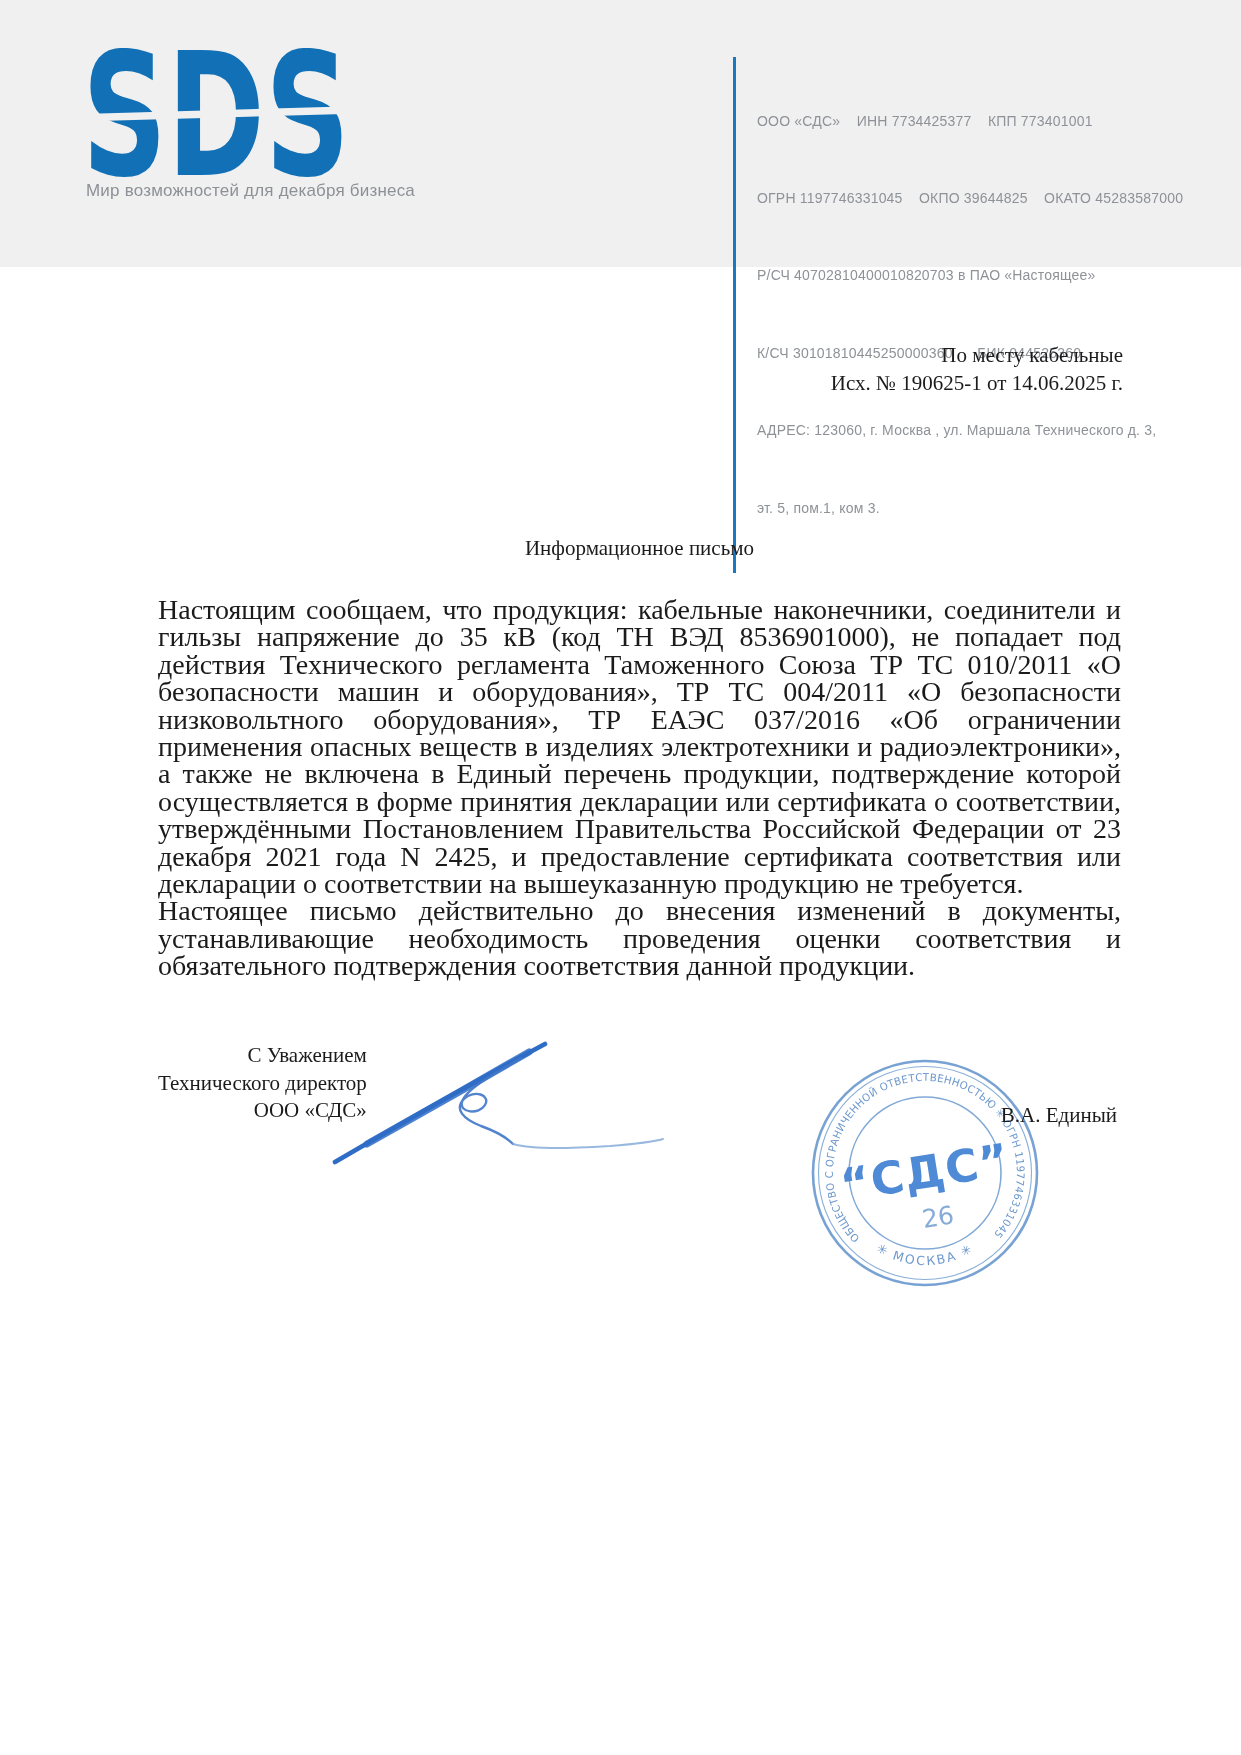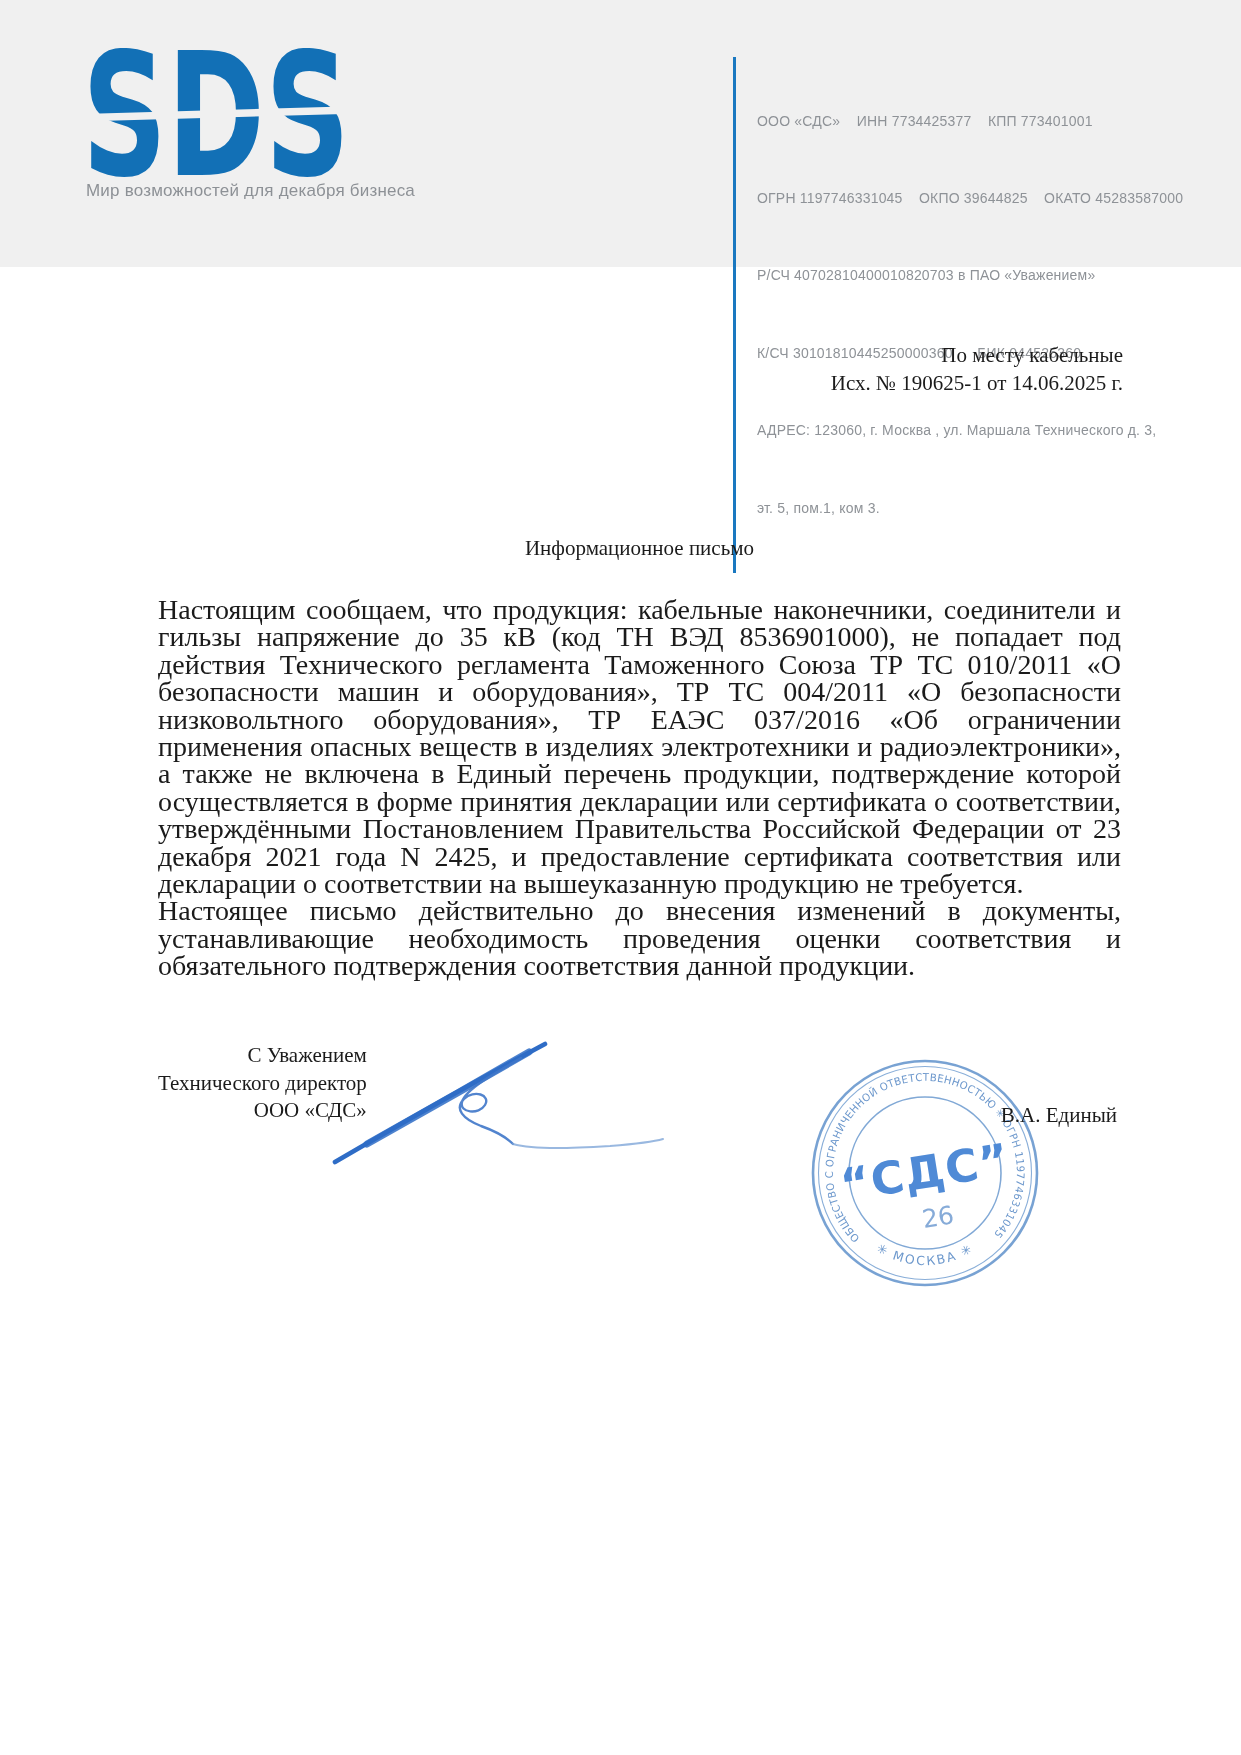--- a/index.html
+++ b/index.html
@@ -53,21 +53,21 @@
     <svg width="280" height="135" viewBox="0 0 280 135">
       <text x="0" y="127" font-family="DejaVu Sans, sans-serif" font-weight="bold" font-size="172" fill="#1270b6" textLength="268" lengthAdjust="spacingAndGlyphs">SDS</text>
       <rect x="-8" y="62" width="296" height="7.5" fill="#f0f0f0" transform="rotate(-1.6 140 66)"></rect>
     </svg>
   </div>
   <div class="tagline">Мир возможностей для декабря бизнеса</div>
 
   <div class="details">
     <div>ООО «СДС»    ИНН 7734425377    КПП 773401001</div>
     <div>ОГРН 1197746331045    ОКПО 39644825    ОКАТО 45283587000</div>
-    <div>Р/СЧ 40702810400010820703 в ПАО «Уважением»</div>
+    <div>Р/СЧ 40702810400010820703 в ПАО «Настоящее»</div>
     <div>К/СЧ 30101810445250000360      БИК 044525360</div>
     <div>АДРЕС: 123060, г. Москва , ул. Маршала Технического д. 3,</div>
     <div>эт. 5, пом.1, ком 3.</div>
   </div>
 
   <div class="meta">
     <div>По месту кабельные</div>
     <div>Исх. № 190625-1 от 14.06.2025 г.</div>
   </div>
 

